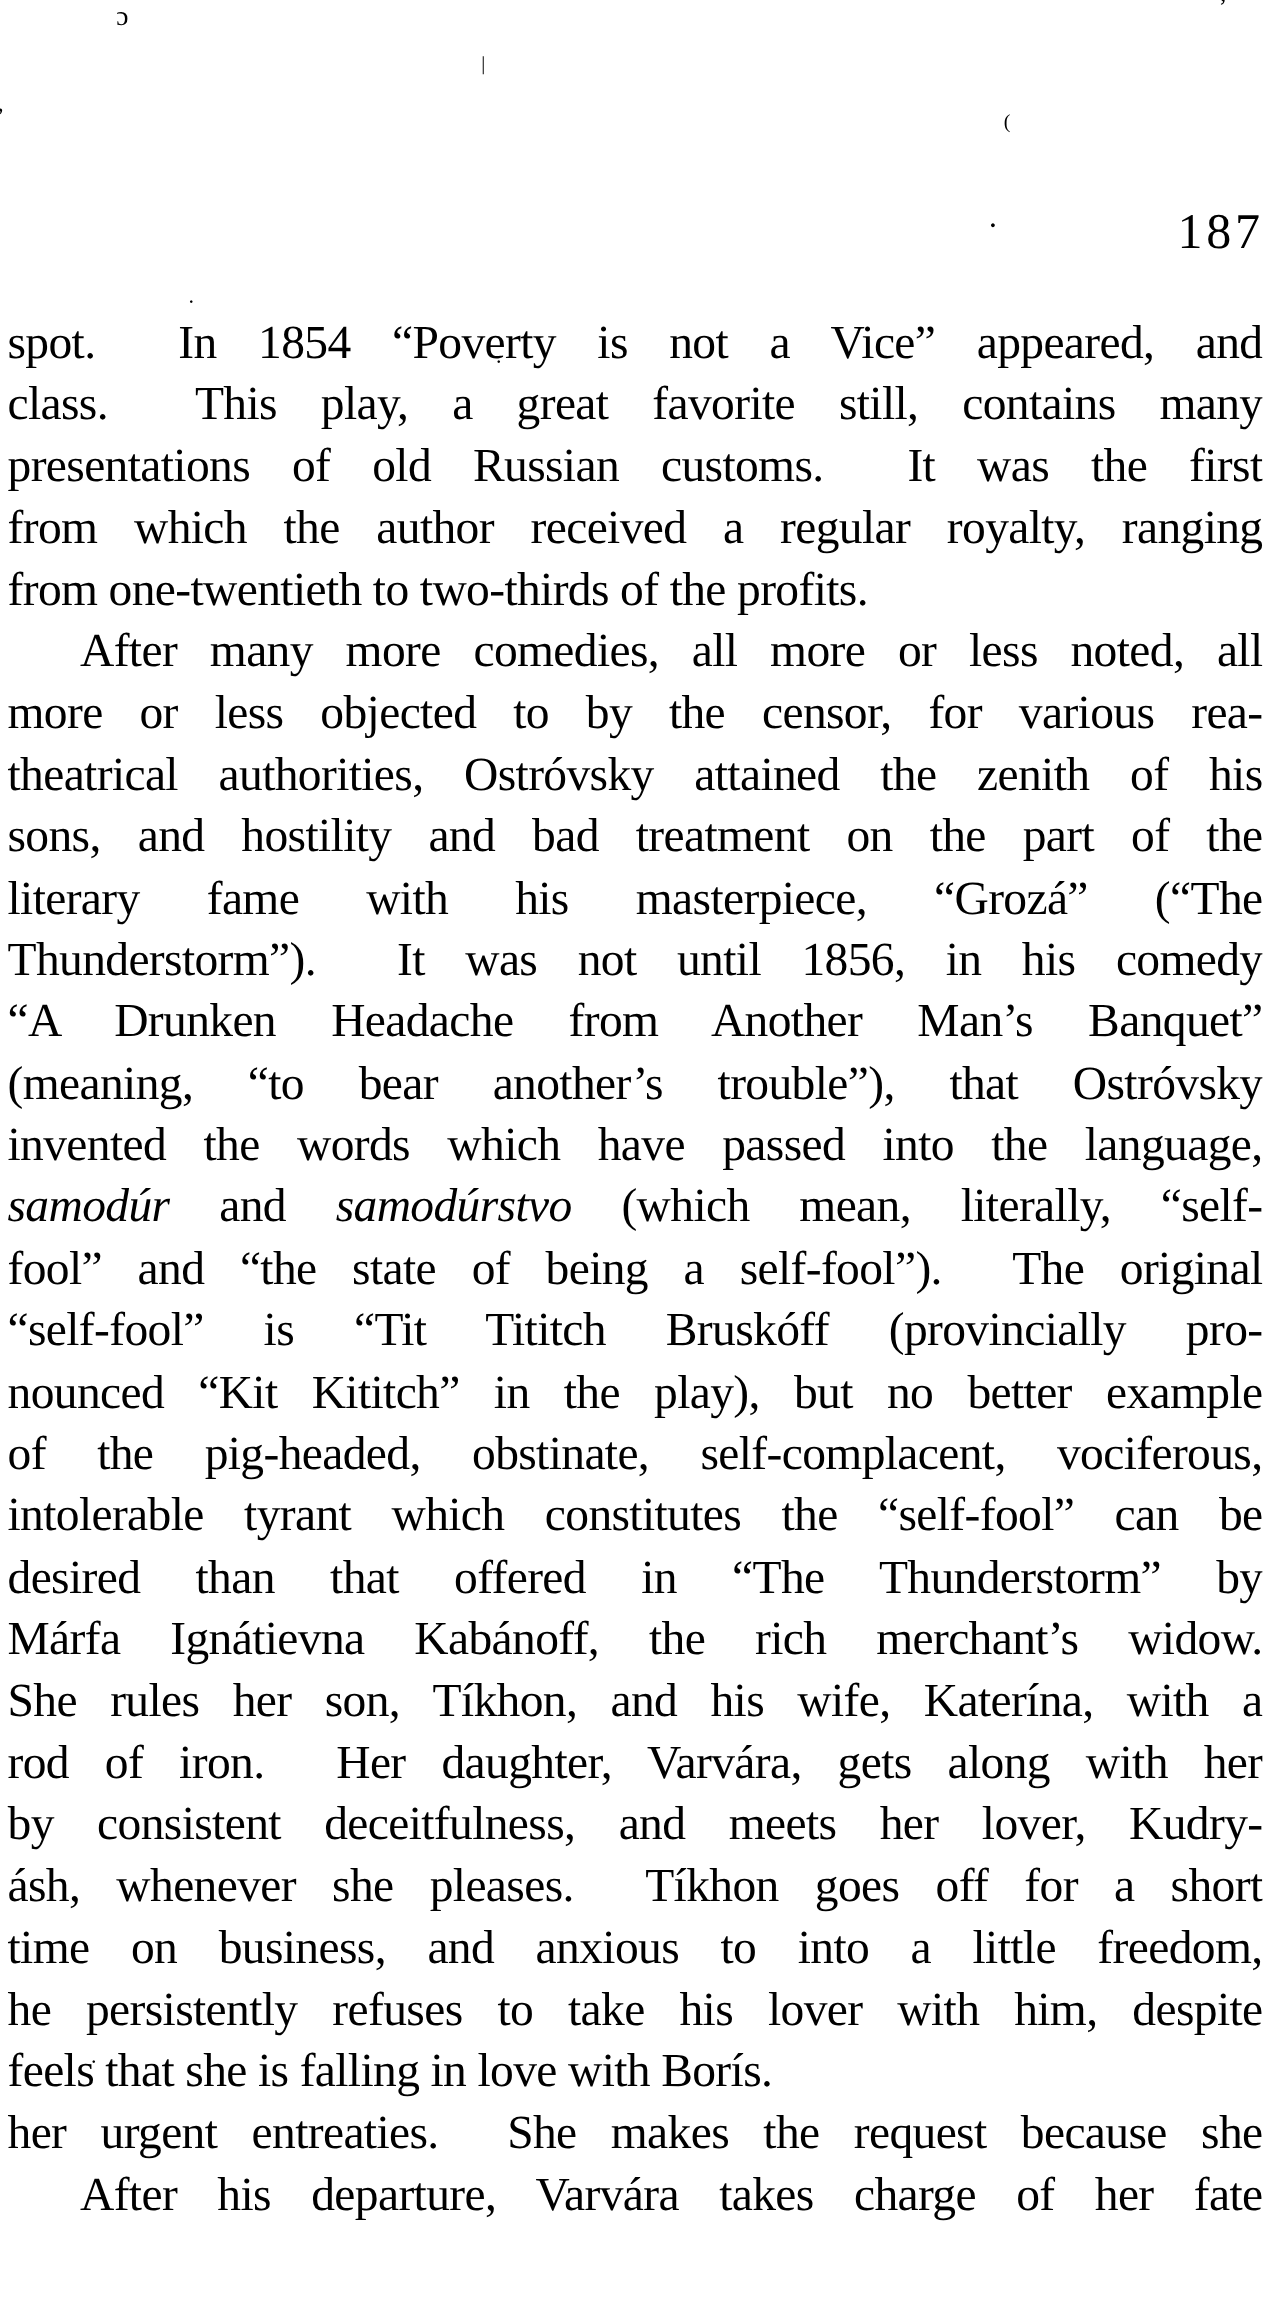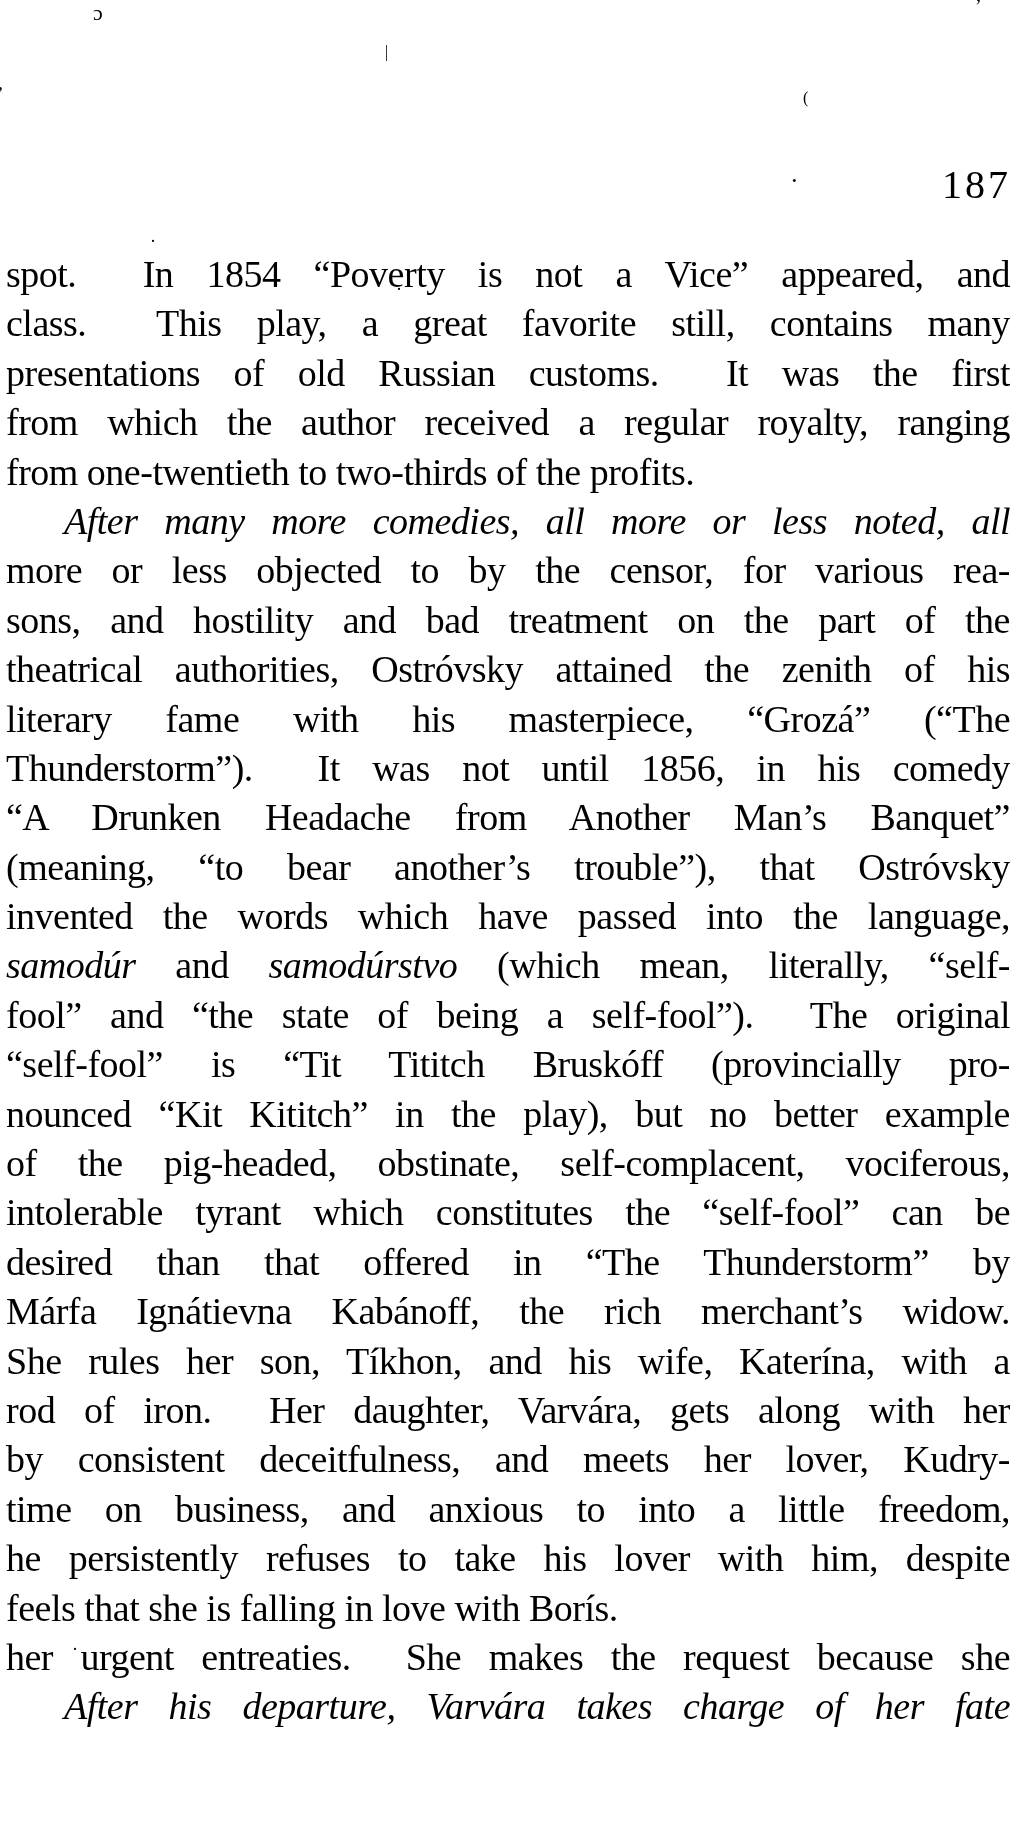--- a/index.html
+++ b/index.html
@@ -53,21 +53,20 @@
     white-space: pre-wrap;
     text-align: justify;
     text-align-last: justify;
     overflow: hidden;
   }
   .line.last {
     text-align-last: left;
   }
   .line.indent {
     text-indent: 58px;
-    font-style: italic;
   }
   .line em {
     font-style: italic;
   }
   .speck {
     position: absolute;
     line-height: 1;
     color: #000;
   }
 </style>
@@ -80,38 +79,39 @@
       <div class="paragraph">
         <div class="line">spot.  In 1854 “Poverty is not a Vice” appeared, and</div>
         <div class="line">class.  This play, a great favorite still, contains many</div>
         <div class="line">presentations of old Russian customs.  It was the first</div>
         <div class="line">from which the author received a regular royalty, ranging</div>
         <div class="line last">from one-twentieth to two-thirds of the profits.</div>
       </div>
       <div class="paragraph">
         <div class="line indent">After many more comedies, all more or less noted, all</div>
         <div class="line">more or less objected to by the censor, for various rea-</div>
+        <div class="line">theatrical authorities, Ostróvsky attained the zenith of his</div>
         <div class="line">sons, and hostility and bad treatment on the part of the</div>
-        <div class="line">theatrical authorities, Ostróvsky attained the zenith of his</div>
         <div class="line">literary fame with his masterpiece, “Grozá” (“The</div>
         <div class="line">Thunderstorm”).  It was not until 1856, in his comedy</div>
         <div class="line">“A Drunken Headache from Another Man’s Banquet”</div>
         <div class="line">(meaning, “to bear another’s trouble”), that Ostróvsky</div>
         <div class="line">invented the words which have passed into the language,</div>
         <div class="line"><em>samodúr</em><span> and </span><em>samodúrstvo</em><span> (which mean, literally, “self-</span></div>
         <div class="line">fool” and “the state of being a self-fool”).  The original</div>
         <div class="line">“self-fool” is “Tit Tititch Bruskóff (provincially pro-</div>
         <div class="line">nounced “Kit Kititch” in the play), but no better example</div>
         <div class="line">of the pig-headed, obstinate, self-complacent, vociferous,</div>
         <div class="line">intolerable tyrant which constitutes the “self-fool” can be</div>
         <div class="line">desired than that offered in “The Thunderstorm” by</div>
         <div class="line">Márfa Ignátievna Kabánoff, the rich merchant’s widow.</div>
         <div class="line">She rules her son, Tíkhon, and his wife, Katerína, with a</div>
         <div class="line">rod of iron.  Her daughter, Varvára, gets along with her</div>
         <div class="line">by consistent deceitfulness, and meets her lover, Kudry-</div>
+        <div class="line">ásh, whenever she pleases.  Tíkhon goes off for a short</div>
         <div class="line">time on business, and anxious to into a little freedom,</div>
         <div class="line">he persistently refuses to take his lover with him, despite</div>
         <div class="line last">feels that she is falling in love with Borís.</div>
         <div class="line">her urgent entreaties.  She makes the request because she</div>
       </div>
       <div class="paragraph">
         <div class="line indent">After his departure, Varvára takes charge of her fate</div>
       </div>
     </div>
   <div id="specks">

